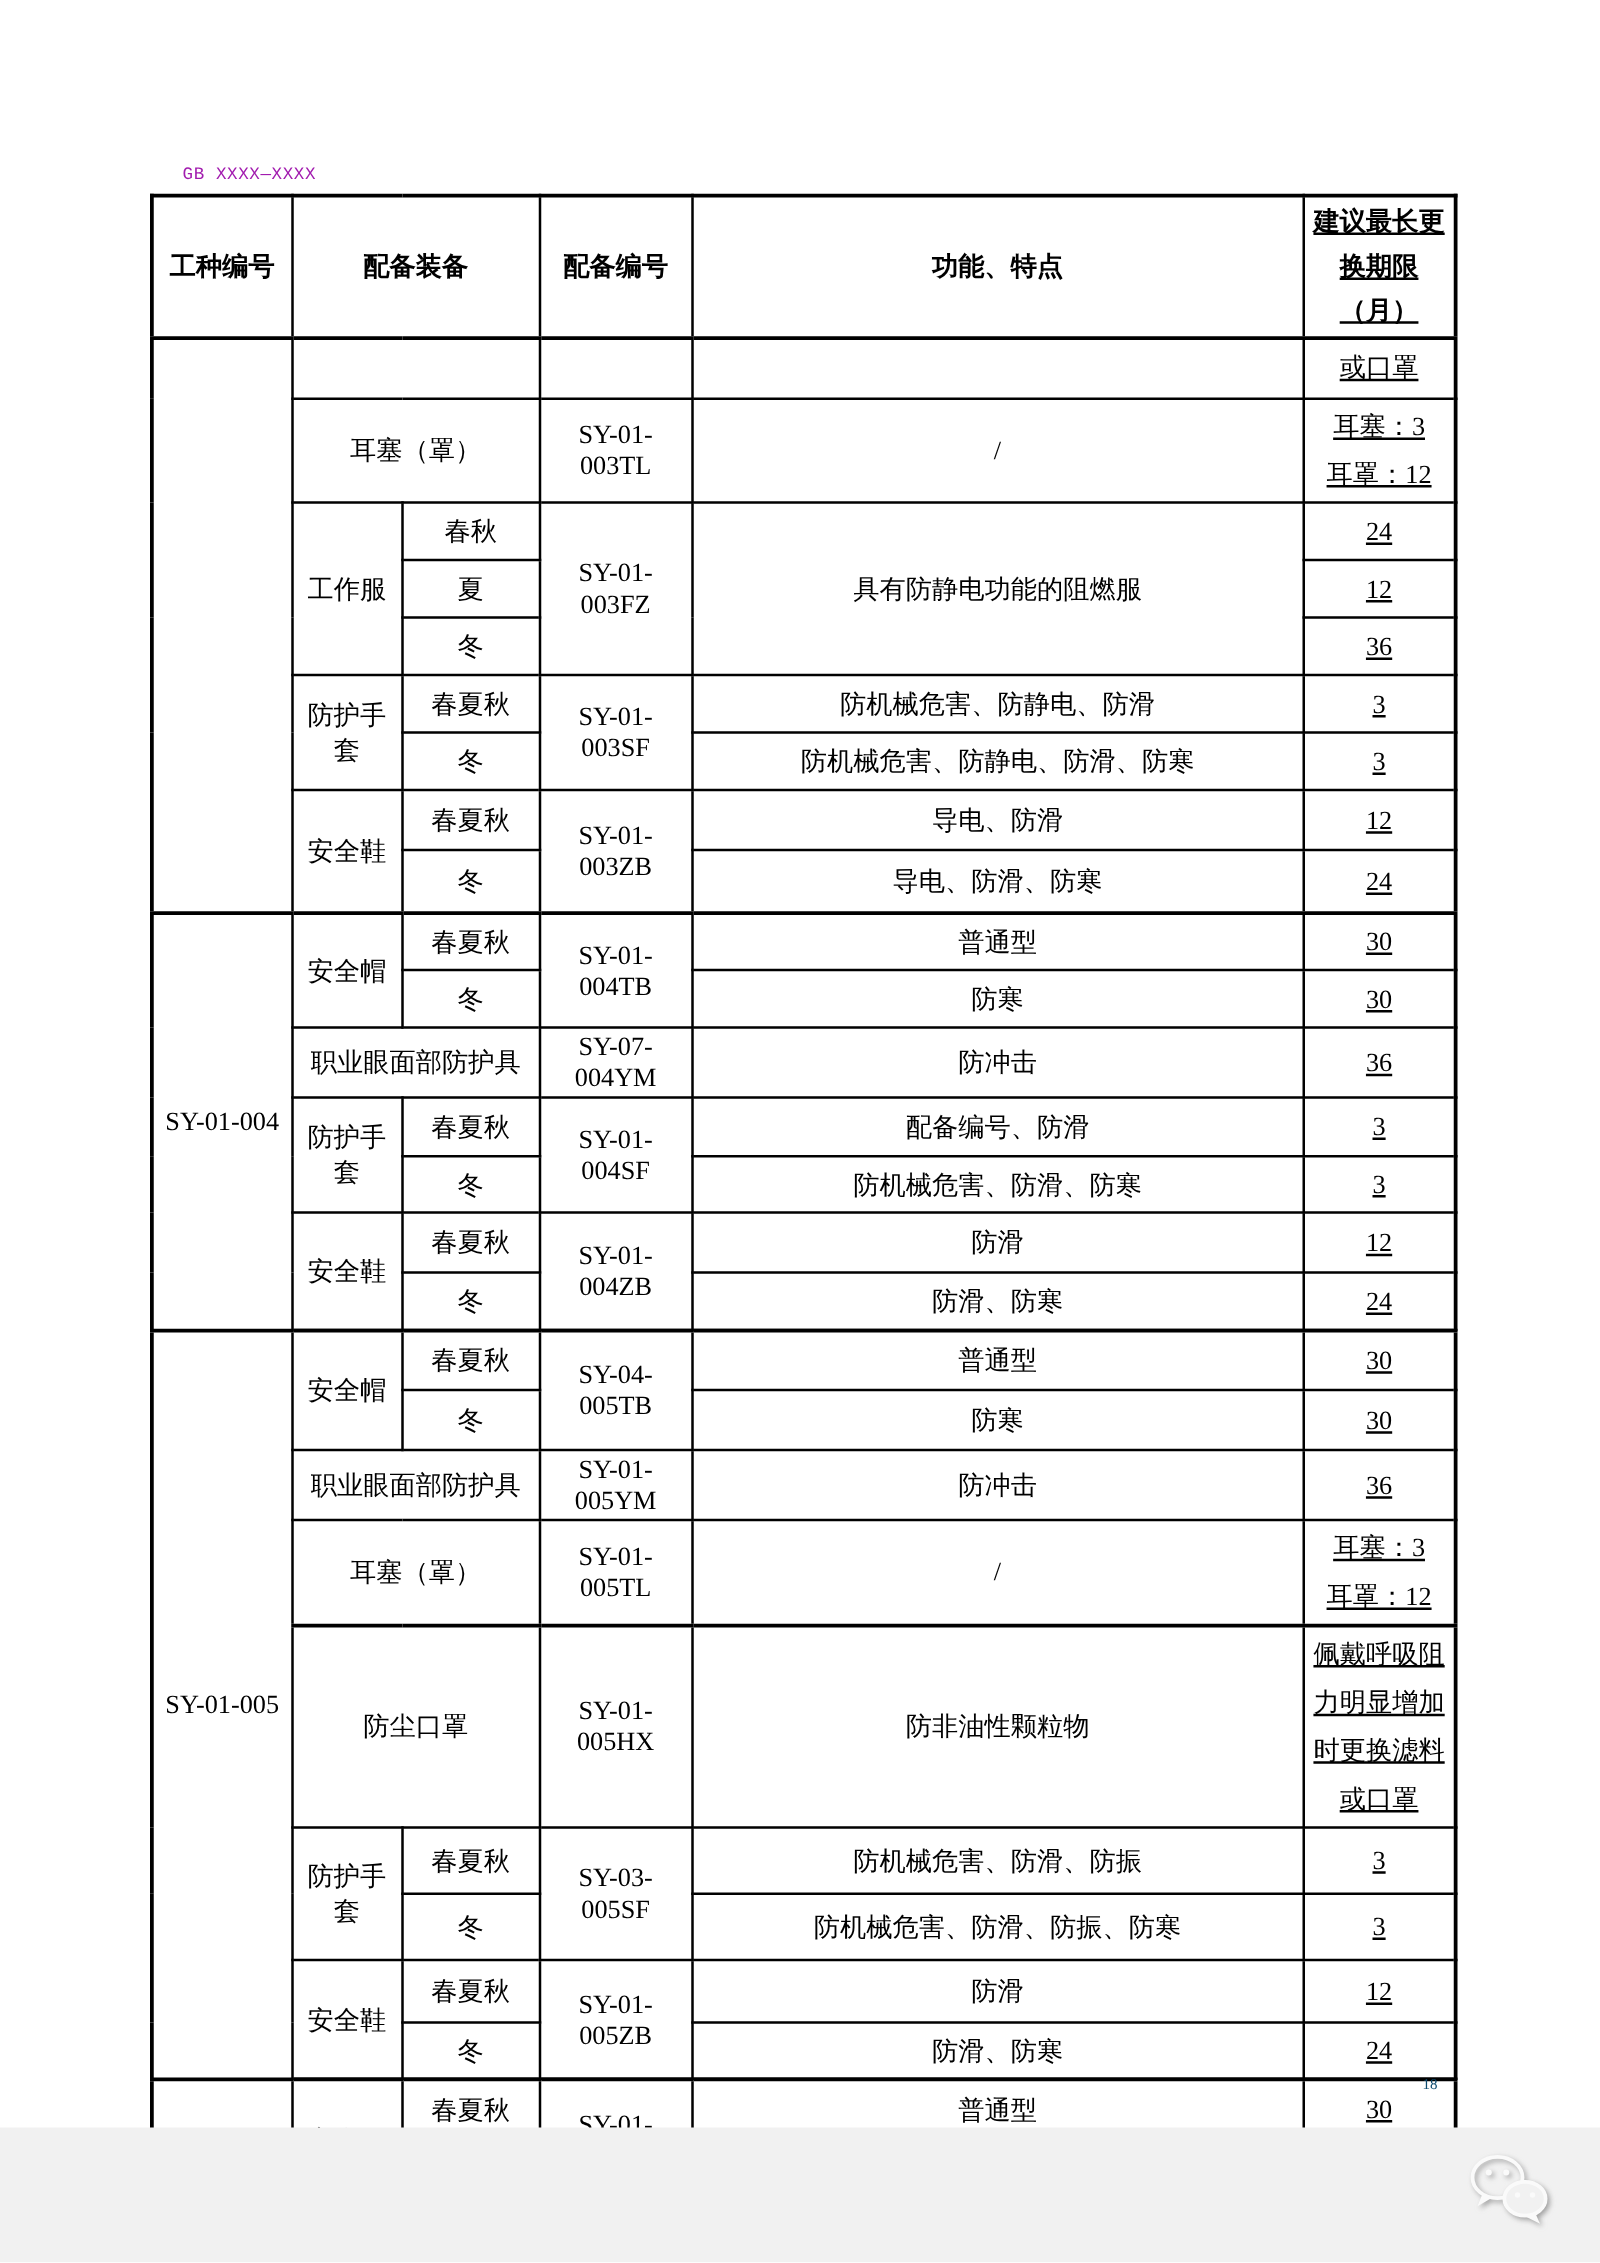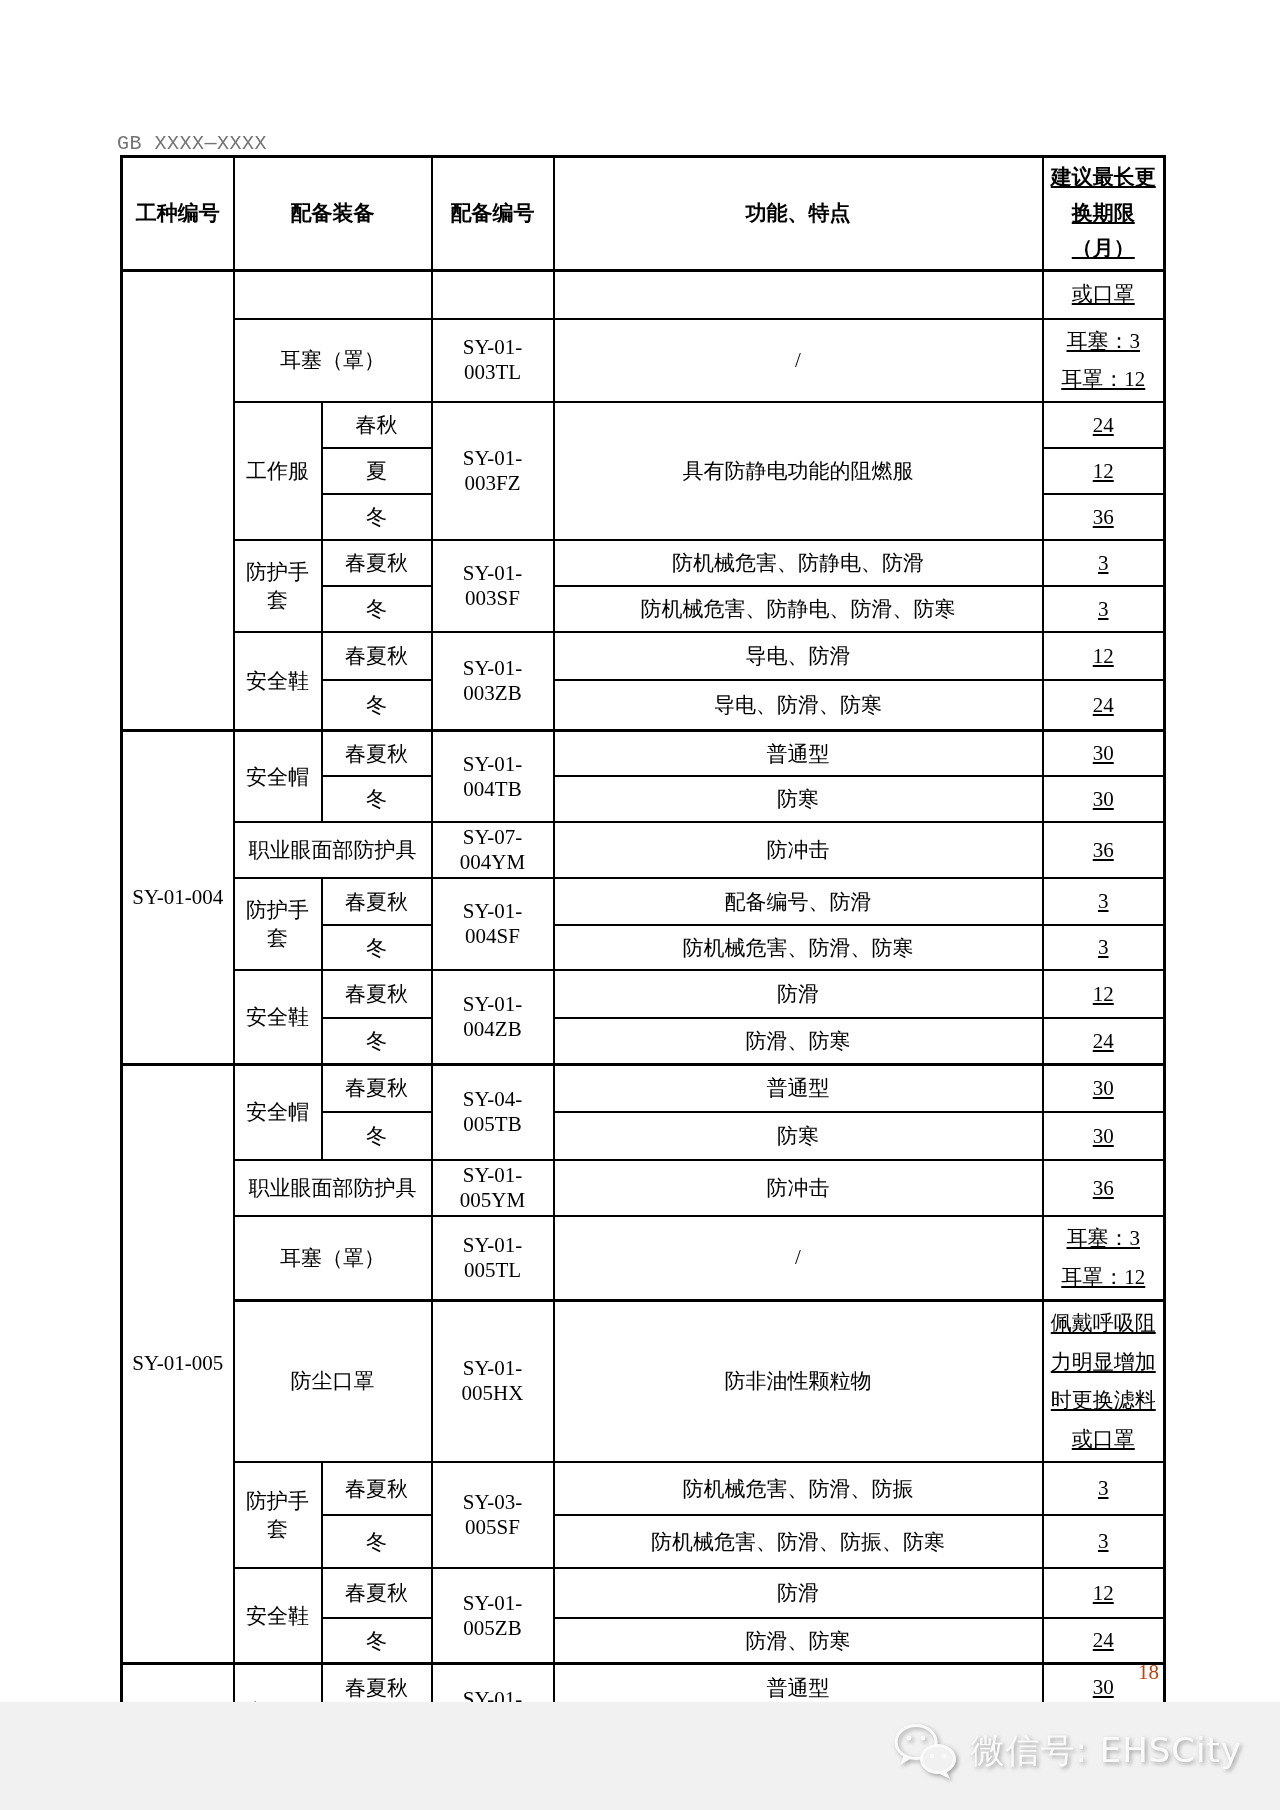--- a/index.html
+++ b/index.html
@@ -5,23 +5,23 @@
   html,body{margin:0;padding:0;}
   body{
     width:1280px;height:1810px;
     background:#ffffff;
     position:relative;
     font-family:"Liberation Serif",serif;
     color:#000;
     overflow:hidden;
   }
   .doc-code{
-    position:absolute;left:117px;top:132px;
+    position:absolute;left:146px;top:132px;
     font-family:"Liberation Mono",monospace;
-    font-size:20px;letter-spacing:0.5px;color:#737373;
+    font-size:14px;letter-spacing:0.5px;color:#a21caf;
   }
   table.ppe{
     position:absolute;left:120px;top:155px;
     width:1043px;
     border-collapse:collapse;table-layout:fixed;
     border:3px solid #000;
     font-size:21px;
   }
   table.ppe td,table.ppe th{
     border:2px solid #000;
@@ -36,21 +36,21 @@
     line-height:1.7;
   }
   tr.sec > td{border-top:3px solid #000;}
   tr.tsep > td{border-top:3px solid #000;margin-top:40px;}
   td.c4{text-align:left;padding-left:10px;}
   td.c5,th.h5{white-space:pre-line;line-height:1.85;padding:2px 6px;text-decoration:underline;}
   th.h5{line-height:1.65;}
   td.code{letter-spacing:0px;}
   .page-number{
     position:absolute;left:1138px;top:1660px;
-    font-size:21px;color:#c2410c;
+    font-size:12px;color:#0c4a6e;
   }
   .footer-bar{
     position:absolute;left:0;top:1702px;width:1280px;height:108px;
     background:#f1f1f1;
   }
   .watermark{
     position:absolute;right:38px;top:1722px;
     display:flex;align-items:center;gap:10px;
     filter:drop-shadow(2px 2px 2px rgba(110,110,110,0.6));
   }
@@ -277,14 +277,13 @@
       <circle cx="17" cy="16" r="2.4" fill="#fafafa"></circle>
       <circle cx="31" cy="16" r="2.4" fill="#fafafa"></circle>
       <g>
         <ellipse cx="46" cy="37" rx="16.5" ry="13.5" fill="#f1f1f1" stroke="#fafafa" stroke-width="3"></ellipse>
         <path d="M54 48 L58 57 L46 51" fill="#fafafa"></path>
         <circle cx="40" cy="34" r="2.2" fill="#fafafa"></circle>
         <circle cx="52" cy="34" r="2.2" fill="#fafafa"></circle>
       </g>
     </svg>
   </span>
-  <span class="watermark-text">微信号: EHSCity</span>
 </div>
 
 </body></html>

